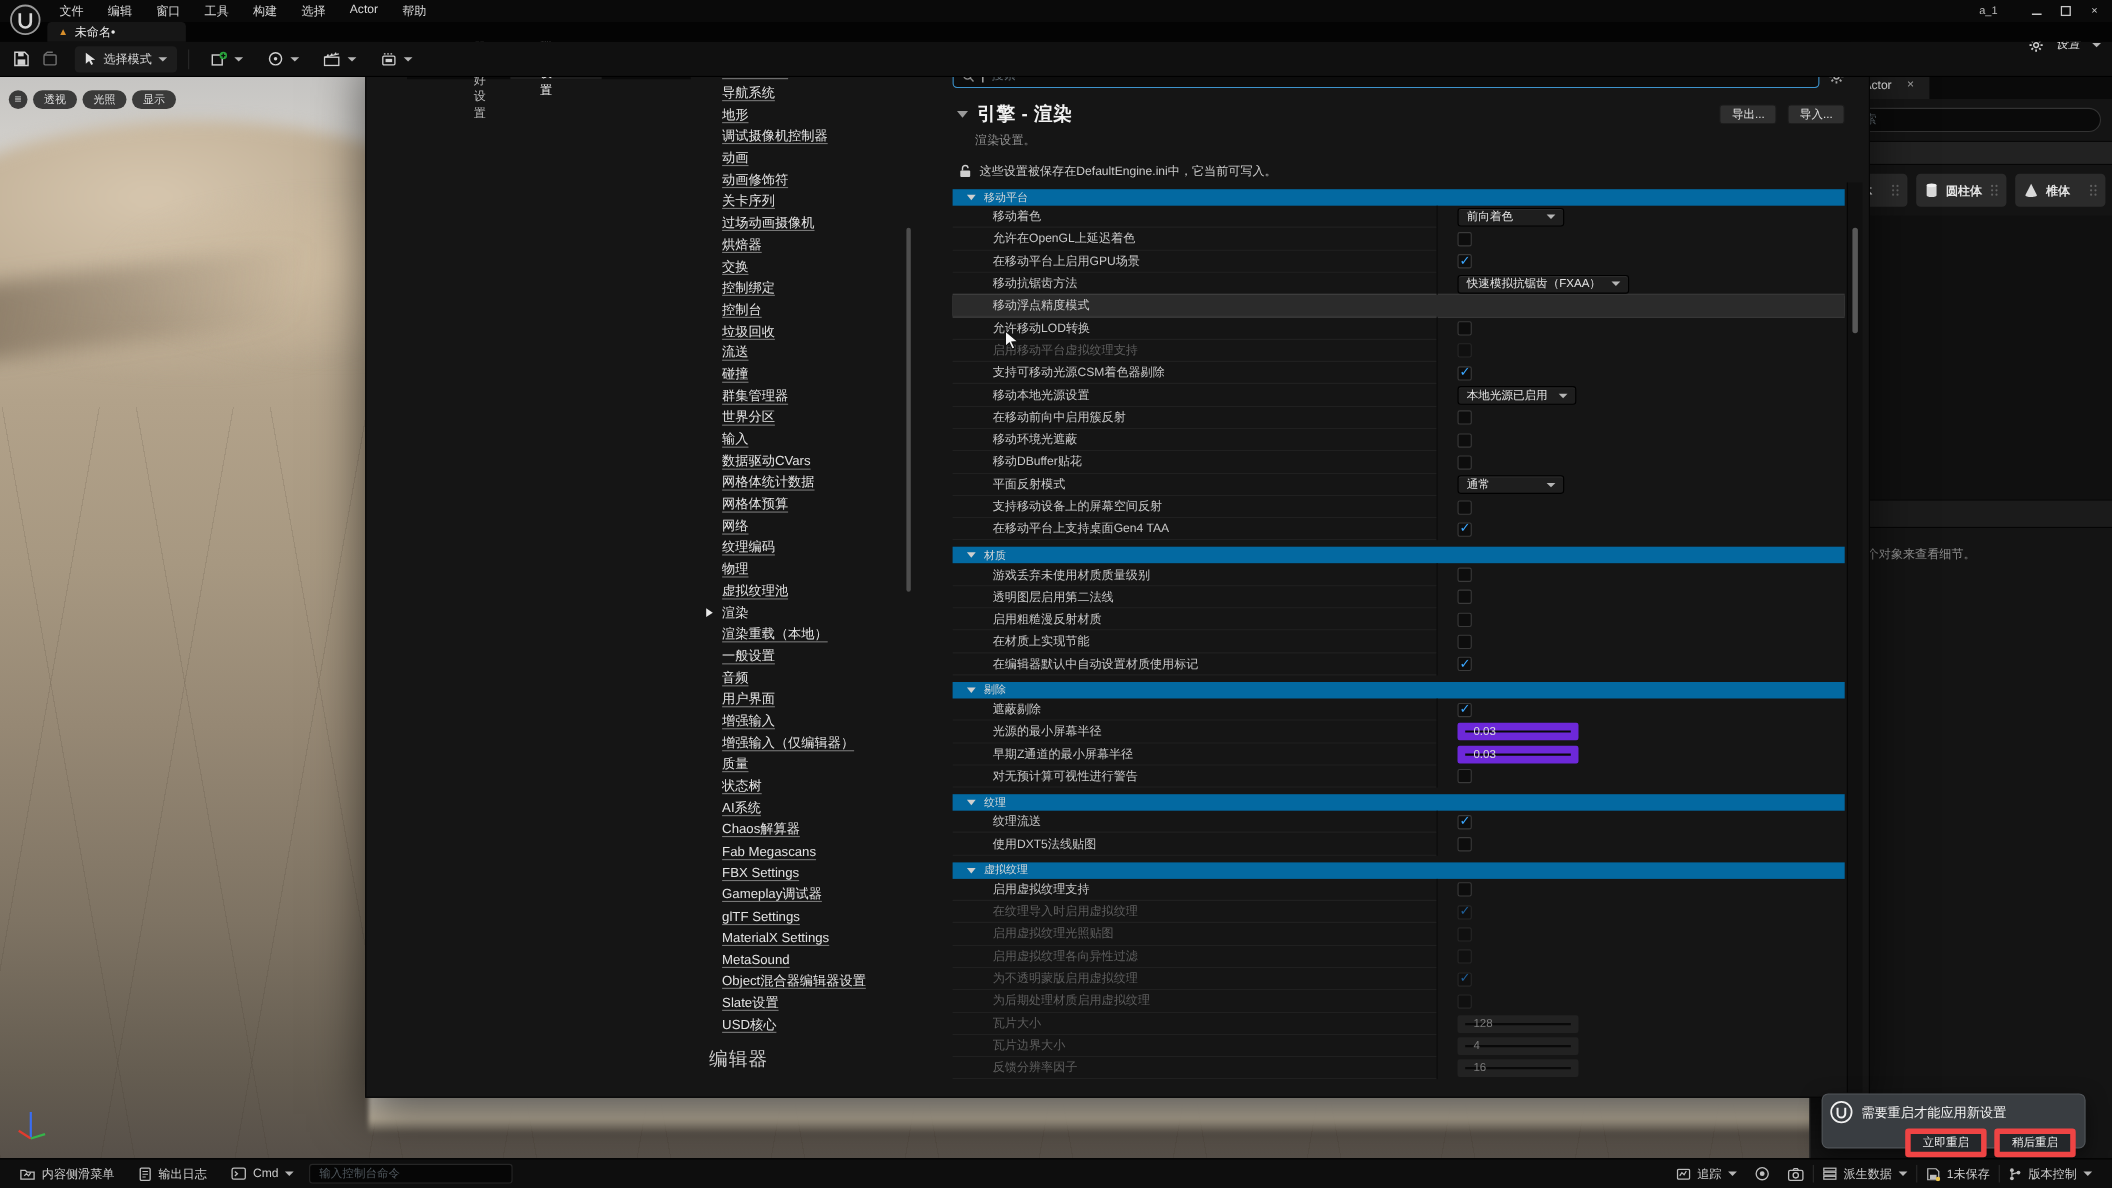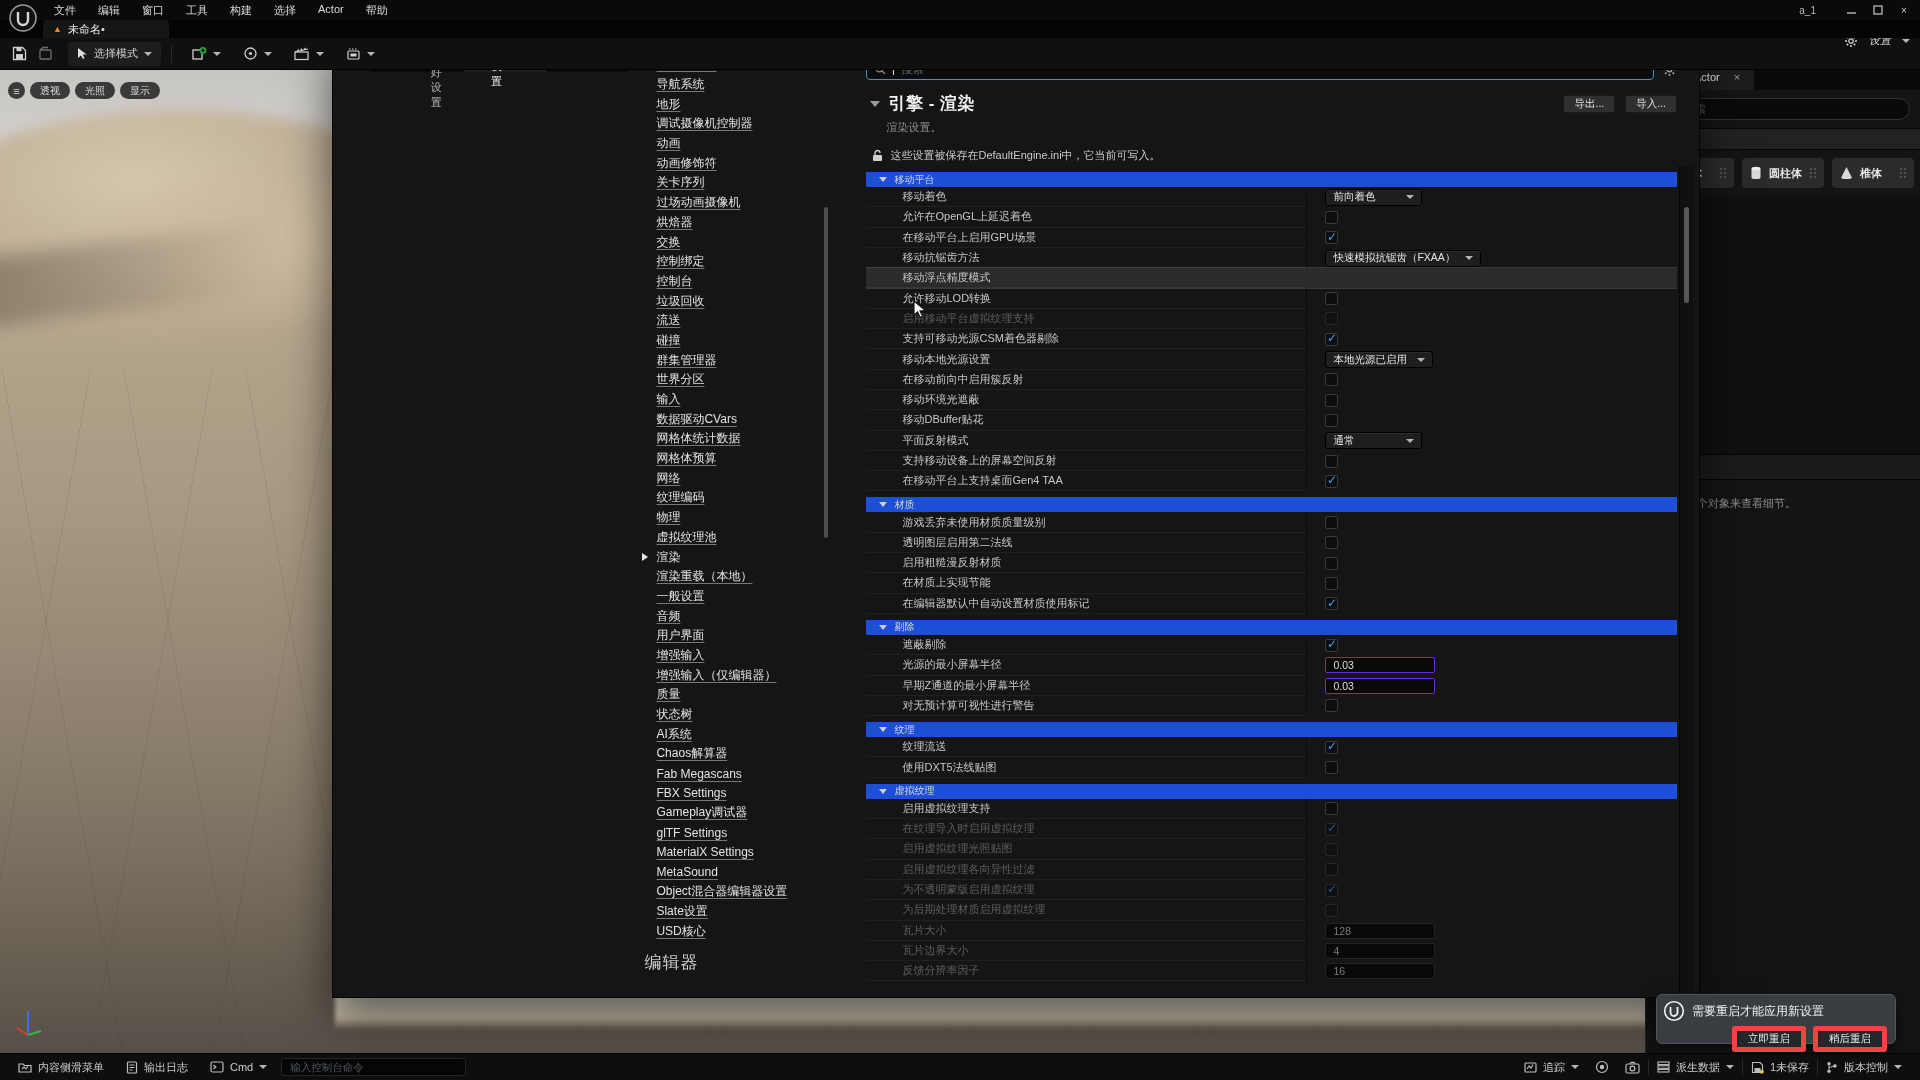--- a/index.html
+++ b/index.html
@@ -101,39 +101,39 @@
   .title-row { display:flex; align-items:center; margin:12px 0 0 4px; gap:8px; }
   .collapse-tri { width:0; height:0; border-left:5px solid transparent; border-right:5px solid transparent; border-top:6px solid #9a9a9a; }
   .page-title { font-size:17px; color:#f2f2f2; font-weight:bold; letter-spacing:.5px; }
   .hdr-btns { margin-left:auto; display:flex; gap:10px; }
   .hdr-btn { height:18px; background:#2f2f2f; border:1px solid #1b1b1b; border-radius:3px; font-size:10.5px;
     color:#e0e0e0; display:flex; align-items:center; padding:0 10px; }
   .page-subtitle { font-size:11px; color:#8f8f8f; margin:5px 0 0 20px; }
   .note-row { display:flex; align-items:center; gap:7px; margin:13px 0 0 6px; font-size:11px; color:#cbcbcb; }
 
   .sections { margin-top:9px; }
-  .sec-h { height:15px; background:#1d4ed8; display:flex; align-items:center; gap:7px; padding-left:13px; margin-top:6px; }
+  .sec-h { height:15px; background:#0369a1; display:flex; align-items:center; gap:7px; padding-left:13px; margin-top:6px; }
   .sec-h .tri { width:0; height:0; border-left:4px solid transparent; border-right:4px solid transparent; border-top:5px solid #cfcfcf; }
   .sec-h span { font-size:10px; color:#d9d9d9; }
   .row { height:20.3px; display:flex; align-items:stretch; }
   .row-label { width:440px; flex:0 0 440px; display:flex; align-items:center; padding-left:36px; font-size:11px;
     color:#c8c8c8; border-bottom:1px solid rgba(255,255,255,.05); }
   .row-value { flex:1; display:flex; align-items:center; padding-left:18px; border-left:1px solid #0c0c0c; }
   .row.hl { background:#2b2b2b; box-shadow:0 -1px 0 rgba(255,255,255,.16), 0 1px 0 rgba(255,255,255,.16); }
   .row.dim .row-label { color:#5e5e5e; }
   .checkbox { width:13px; height:13px; background:#0d0d0d; border:1px solid #3a3a3a; border-radius:2px;
     display:flex; align-items:center; justify-content:center; }
   .checkbox .tick { color:#3ba7ff; font-size:12px; font-weight:bold; line-height:1; margin-top:-2px; }
   .row.dim .checkbox { border-color:#272727; background:#101010; }
   .row.dim .tick { color:#1f5f99; }
   .dropdown { height:17px; min-width:97px; background:#1e1e1e; border:1px solid #000; border-radius:3px;
     display:inline-flex; align-items:center; gap:10px; padding:0 7px; font-size:10.5px; color:#e5e5e5;
     box-shadow:inset 0 1px 0 rgba(255,255,255,.06); }
   .dropdown .caret { margin-left:auto; }
-  .textfield { height:16px; width:110px; background:#090909; border:1px solid #6d28d9; border-radius:2px;
+  .textfield { height:16px; width:110px; background:#090909; border:7px solid #6d28d9; border-radius:2px;
     font-size:10.5px; color:#dddddd; display:flex; align-items:center; padding:0 7px; }
   .row.dim .textfield { color:#7b7b7b; border-color:#222; }
   .scroll-gutter { position:absolute; right:6px; top:124px; bottom:4px; width:14px; background:#101010; border-left:1px solid #060606; }
   .main-thumb { position:absolute; right:10px; top:165px; width:5px; height:96px; background:#585858; border-radius:3px; }
 
   
   .statusbar { position:absolute; left:0; bottom:0; width:1920px; height:27px; background:#0e0e0e; border-top:1px solid #000;
     display:flex; align-items:center; gap:6px; padding:0 10px; z-index:41; font-size:11px; color:#cbcbcb; }
   .sb-item { display:flex; align-items:center; gap:6px; padding:0 8px; height:27px; }
   .sb-input { width:185px; height:18px; background:#060606; border:1px solid #262626; border-radius:3px;

